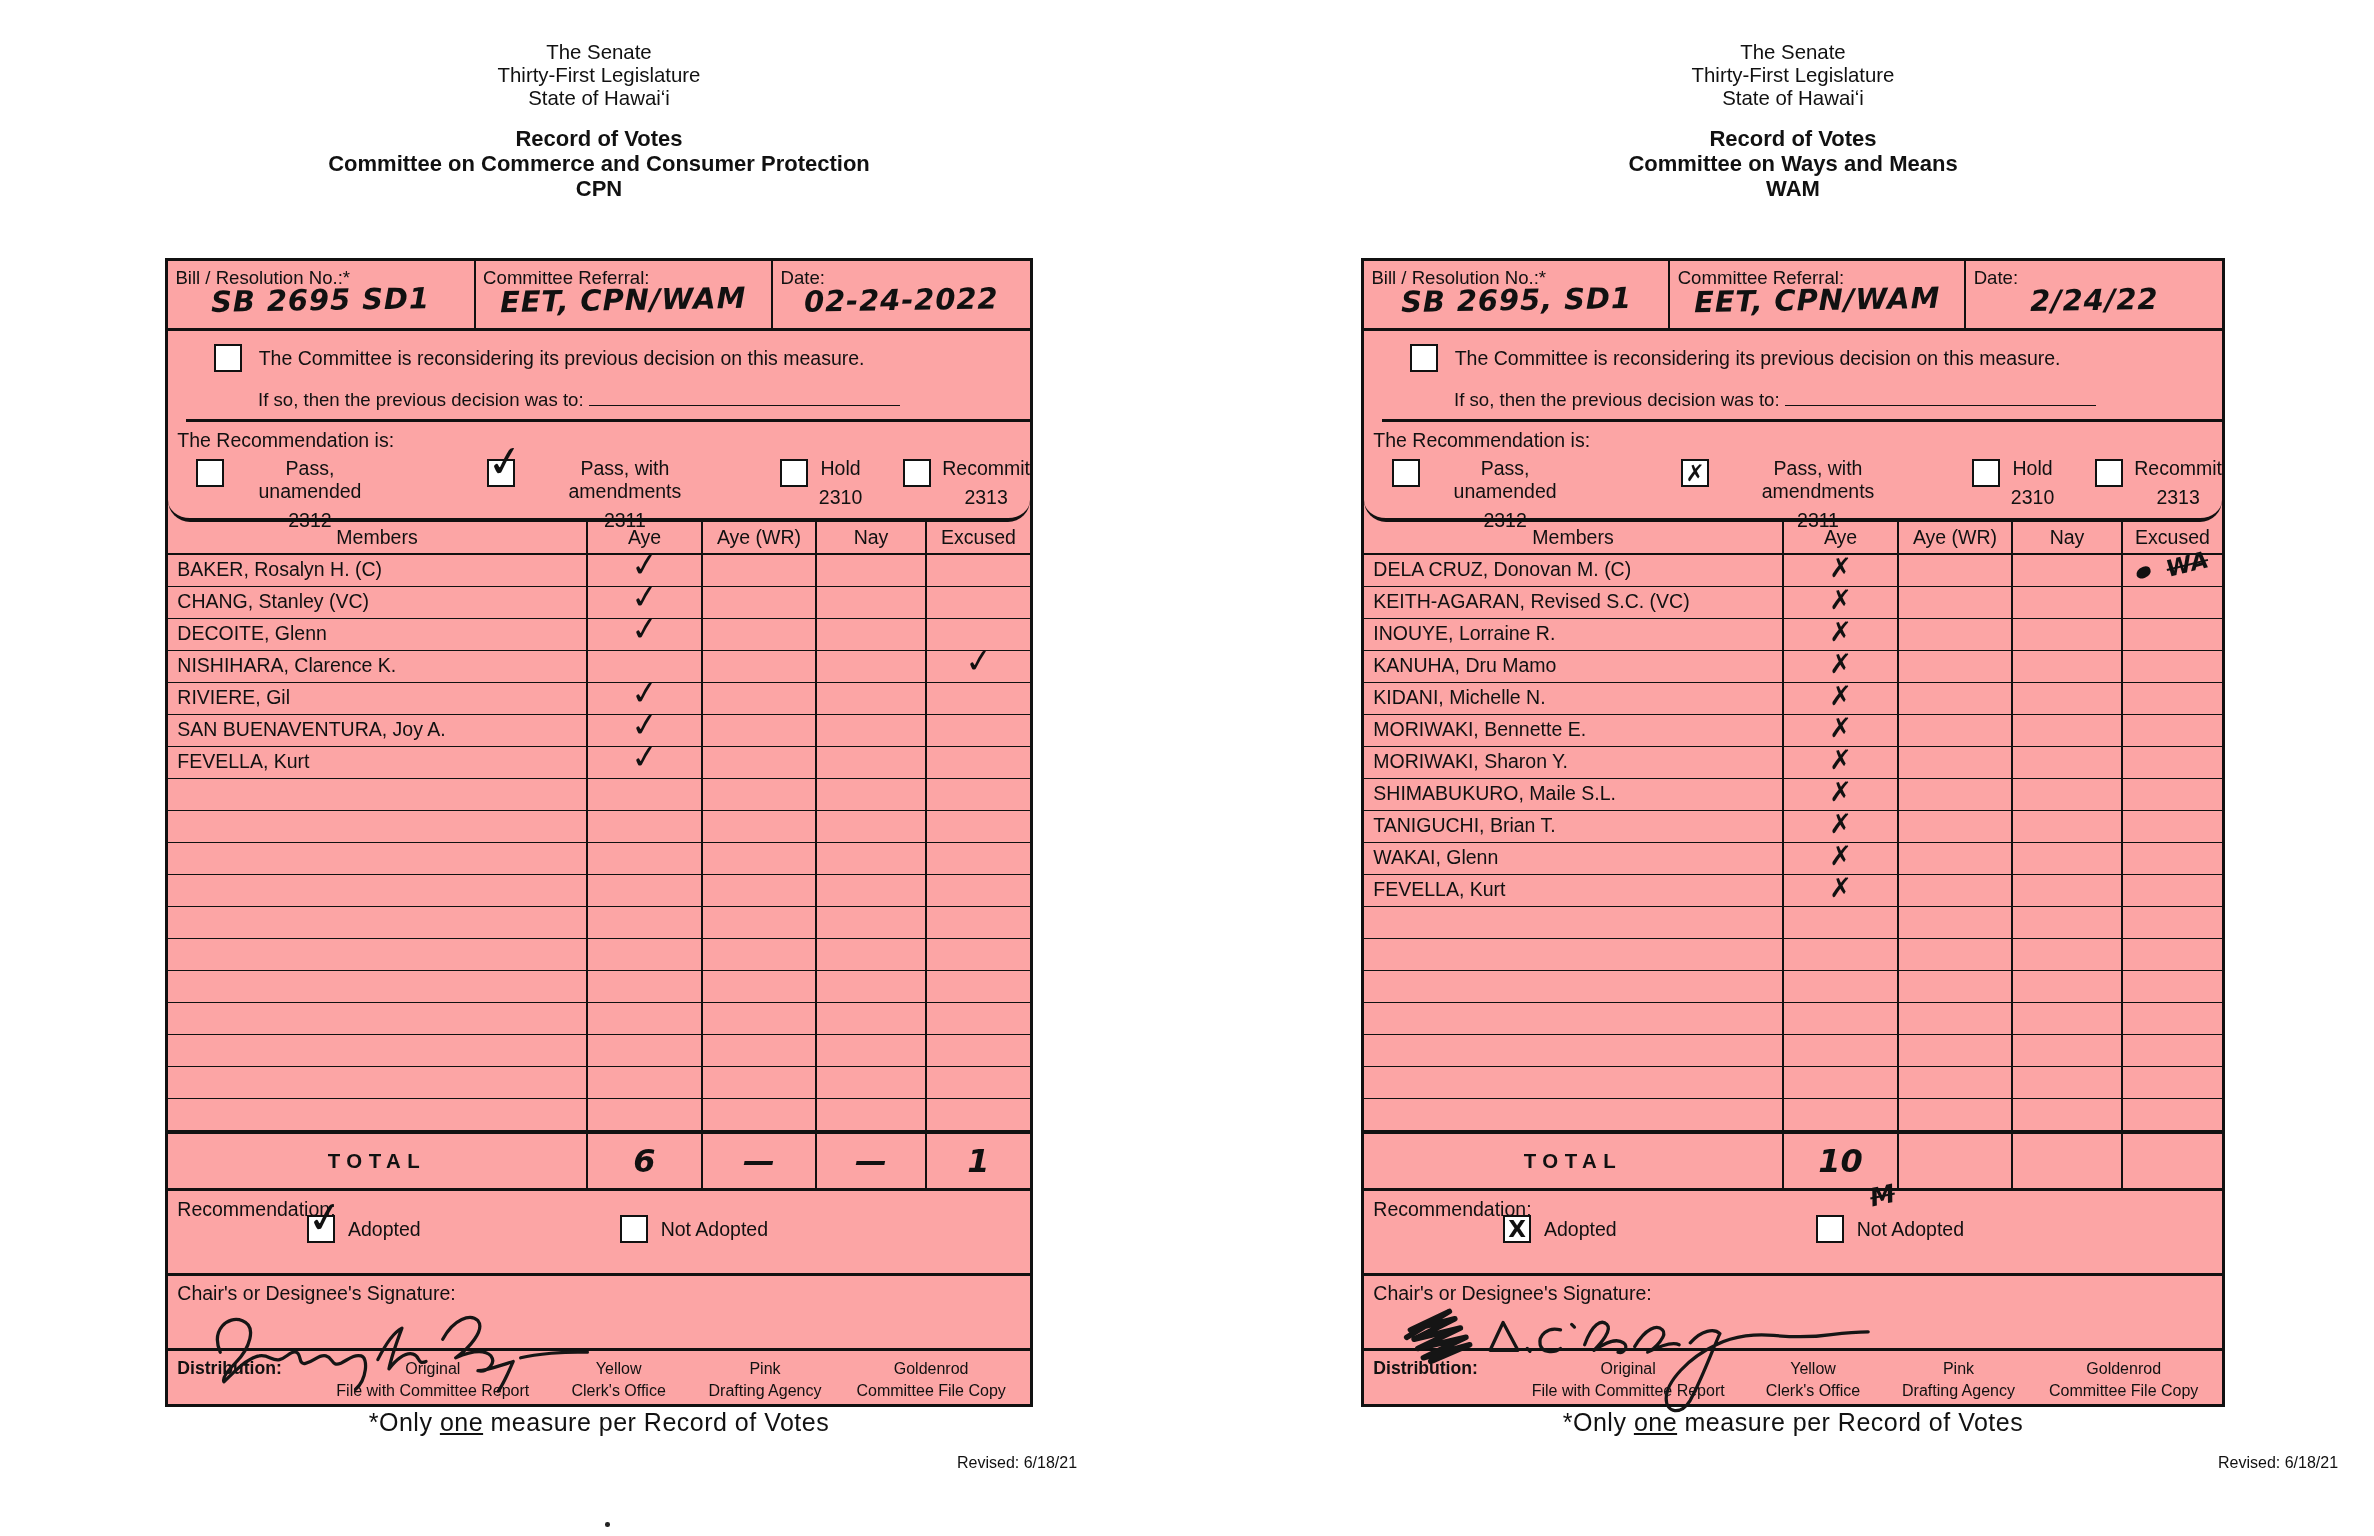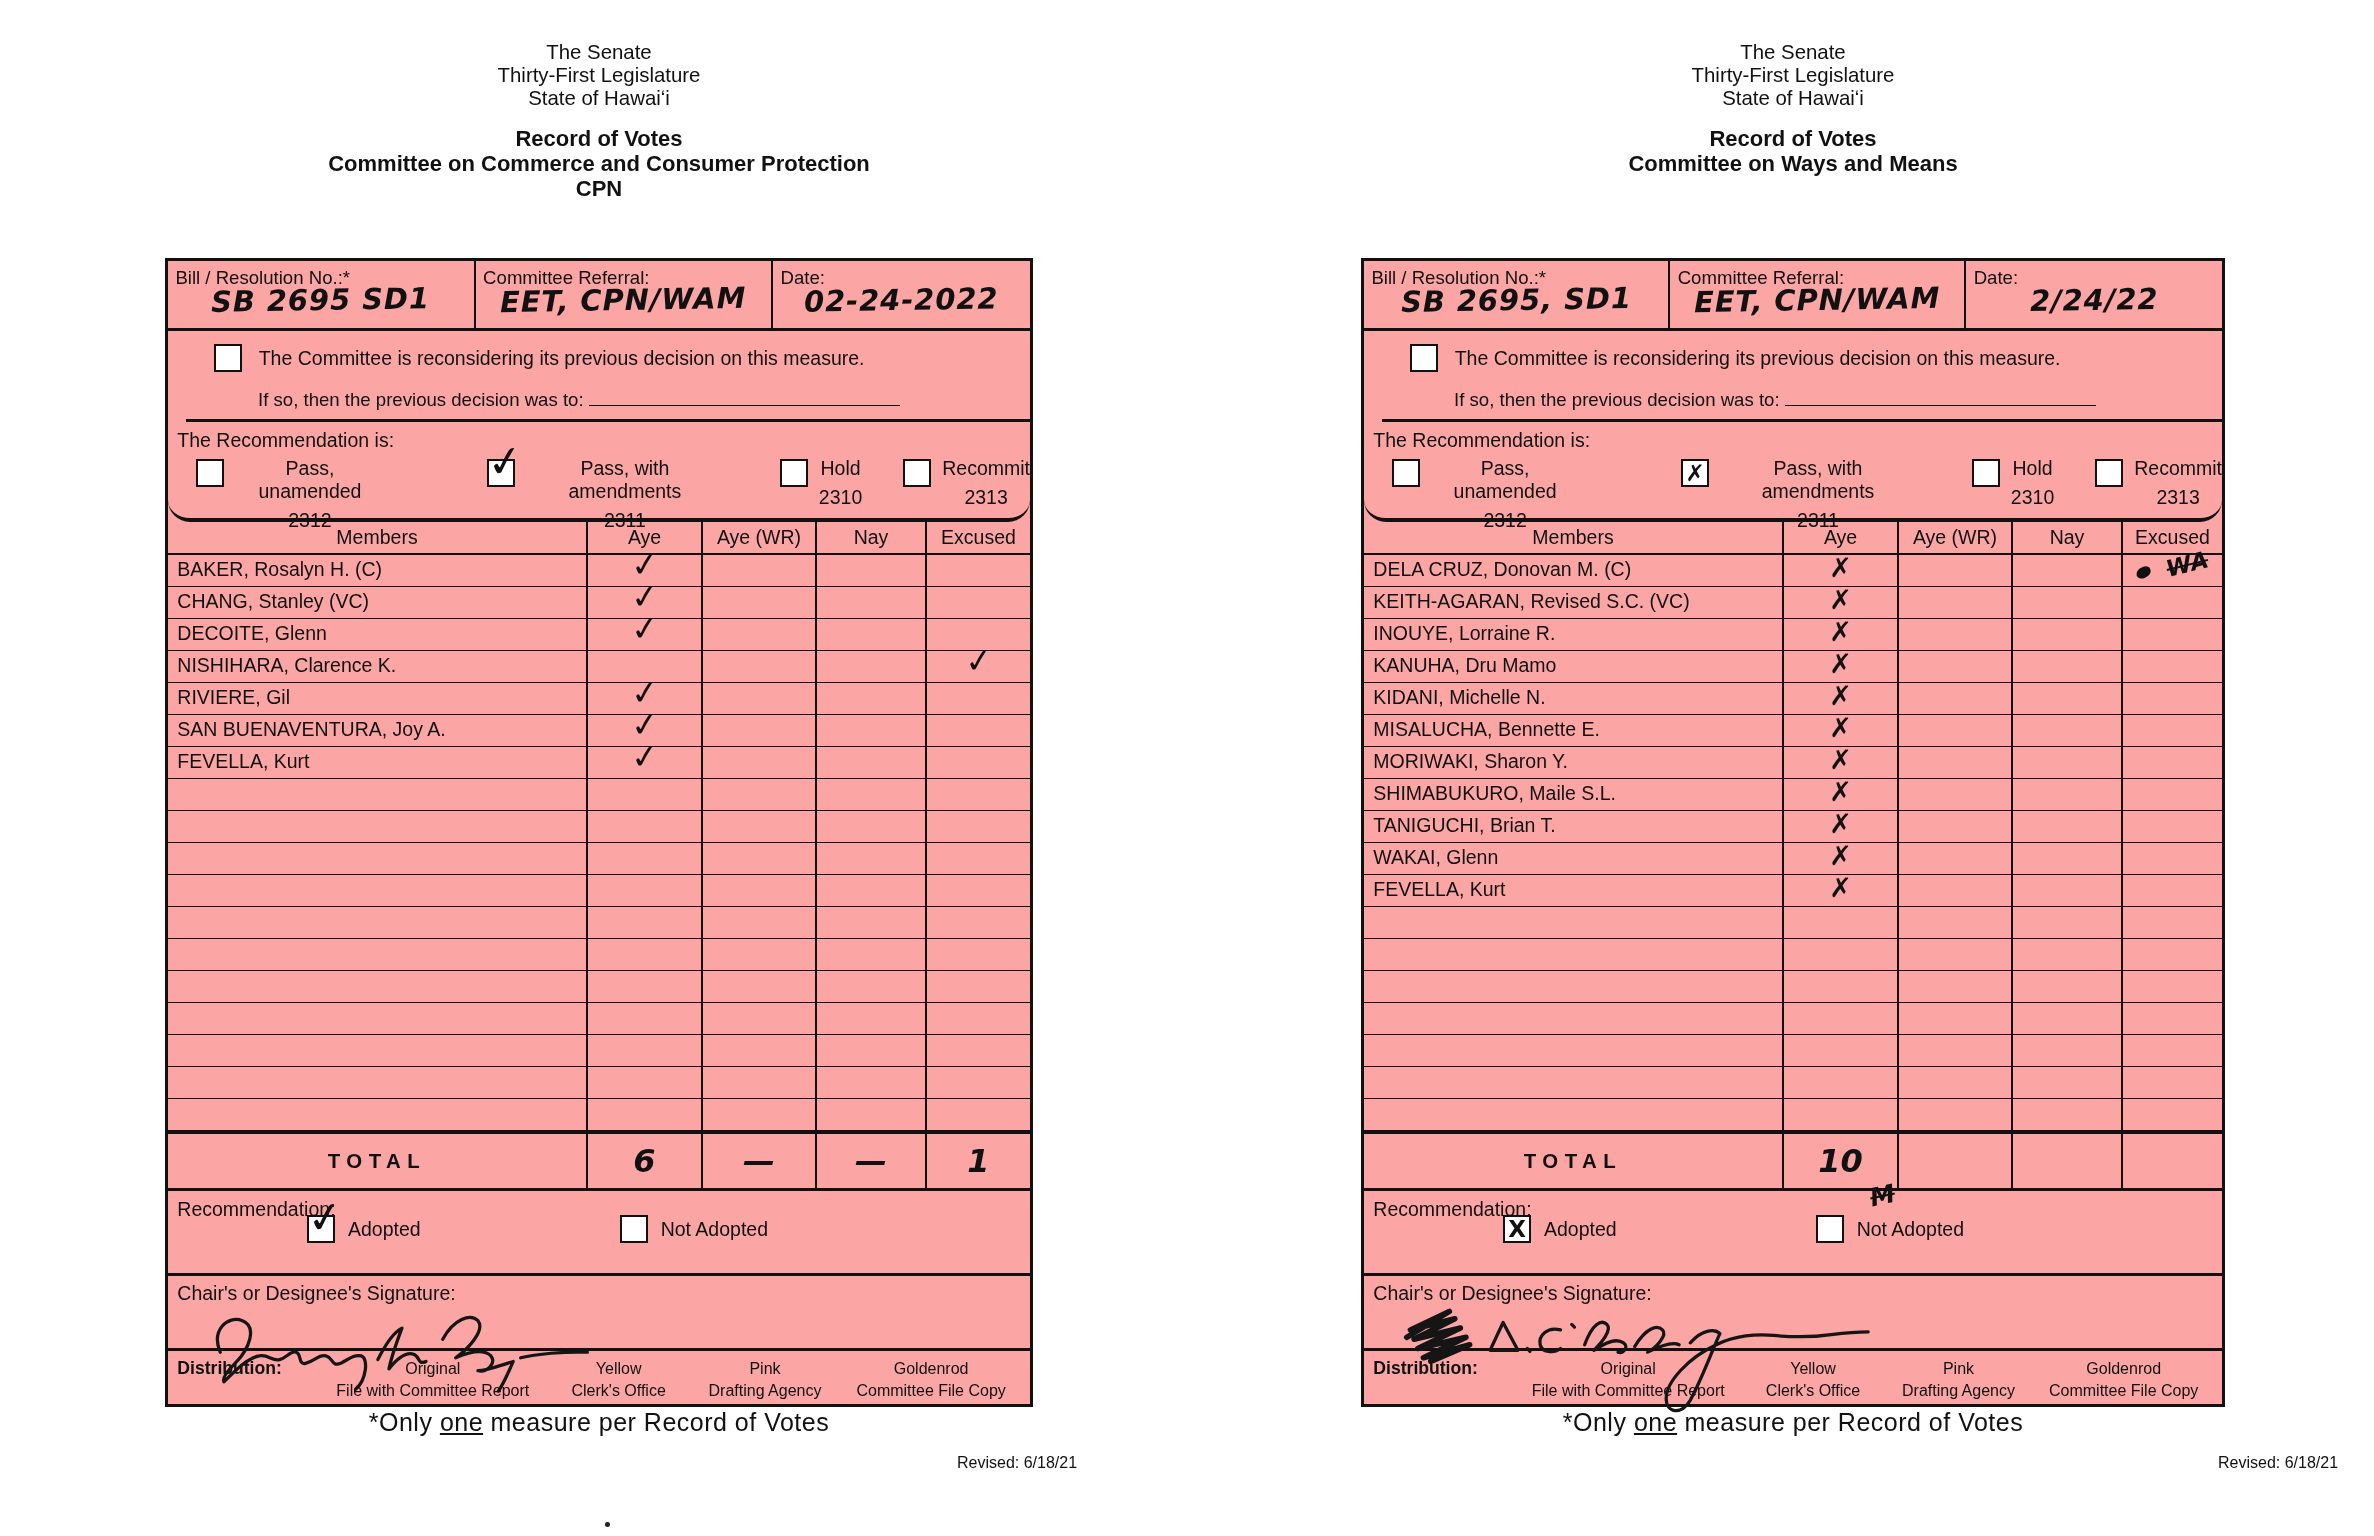--- a/index.html
+++ b/index.html
@@ -400,20 +400,21 @@
 
 <div class="page page-1">
 
   <div class="page-header">
     <div>The Senate</div>
     <div>Thirty-First Legislature</div>
     <div>State of Hawaiʻi</div>
     <div class="title-block">
       <div>Record of Votes</div>
       <div>Committee on Ways and Means</div>
+      <div>WAM</div>
     </div>
   </div>
 
   <div class="form">
 
     <div class="row-bill">
       <div class="bill-cell">
         <div class="field-label">Bill / Resolution No.:*</div>
         <div class="field-value"><span class="hw">SB 2695, SD1</span></div>
       </div>
@@ -505,21 +506,21 @@
           <div class="cell vote-cell"></div>
         </div>
         <div class="member-row">
           <div class="cell name-cell">KIDANI, Michelle N.</div>
           <div class="cell vote-cell"><span class="mark xmark">✗</span></div>
           <div class="cell vote-cell"></div>
           <div class="cell vote-cell"></div>
           <div class="cell vote-cell"></div>
         </div>
         <div class="member-row">
-          <div class="cell name-cell">MISALUCHA, Bennette E.</div>
+          <div class="cell name-cell">MORIWAKI, Bennette E.</div>
           <div class="cell vote-cell"><span class="mark xmark">✗</span></div>
           <div class="cell vote-cell"></div>
           <div class="cell vote-cell"></div>
           <div class="cell vote-cell"></div>
         </div>
         <div class="member-row">
           <div class="cell name-cell">MORIWAKI, Sharon Y.</div>
           <div class="cell vote-cell"><span class="mark xmark">✗</span></div>
           <div class="cell vote-cell"></div>
           <div class="cell vote-cell"></div>

